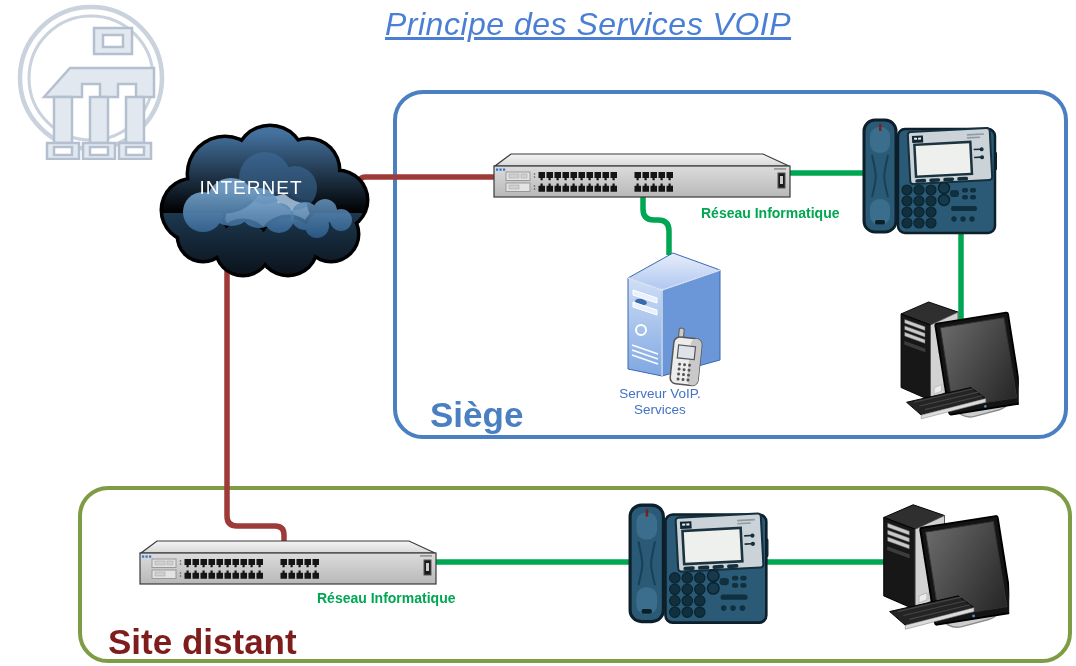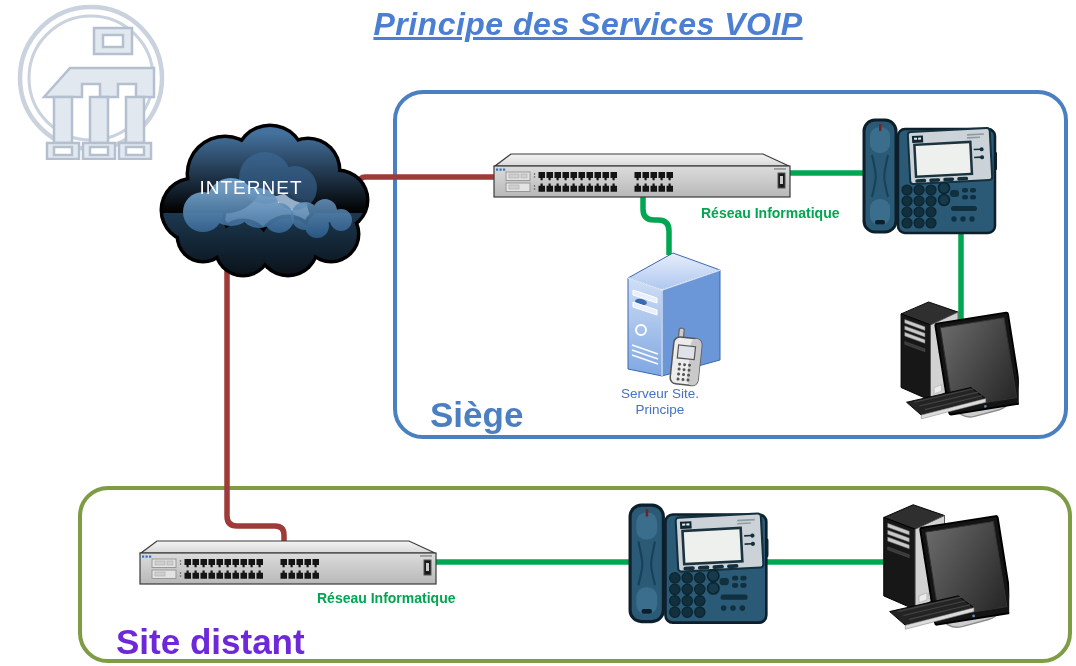--- a/index.html
+++ b/index.html
@@ -1,26 +1,26 @@
 <!DOCTYPE html>
 <html><head>
 <meta charset="utf-8">
 <style>
   html,body{margin:0;padding:0;background:#ffffff;}
   #stage{position:relative;width:1076px;height:666px;overflow:hidden;background:#fff;
          font-family:"Liberation Sans",sans-serif;}
   .abs{position:absolute;}
-  #title{left:288px;top:6px;width:600px;text-align:center;font-size:32px;font-weight:700;
+  #title{left:288px;top:6px;width:600px;text-align:center;font-size:32px;font-weight:400;
          font-style:italic;text-decoration:underline;letter-spacing:.5px;color:#4a7fd4;}
   .zone{border-radius:30px;background:transparent;}
   #zone-siege{left:393px;top:90px;width:667px;height:341px;border:4px solid #4a7fc1;}
   #zone-site{left:78px;top:486px;width:986px;height:169px;border:4px solid #7d9c44;}
   .zone-label{font-weight:700;font-size:35px;}
   #label-siege{left:430px;top:395px;color:#4a7fc1;}
-  #label-site{left:116px;top:622px;color:#6d28d9;}
+  #label-site{left:108px;top:622px;color:#7f1d1d;}
   .net-label{font-weight:700;font-size:14px;color:#00a651;}
   #net-siege{left:701px;top:205px;}
   #net-site{left:317px;top:590px;}
   #server-label{left:585px;top:386px;width:150px;text-align:center;color:#4472c4;
                 font-size:13.5px;font-weight:500;line-height:16px;}
   svg{display:block;}
   #diagram{left:0;top:0;pointer-events:none;}
 </style>
 </head>
 <body>
@@ -291,17 +291,17 @@
       </g>
     </g>
   </svg>
 
   <div class="abs" id="title">Principe des Services VOIP</div>
   <div class="abs zone-label" id="label-siege">Siège</div>
   <div class="abs zone-label" id="label-site">Site distant</div>
   <div class="abs net-label" id="net-siege">Réseau Informatique</div>
   <div class="abs net-label" id="net-site">Réseau Informatique</div>
   <div class="abs" id="server-label">
-    <div>Serveur Site.</div>
-    <div>Principe</div>
+    <div>Serveur VoIP.</div>
+    <div>Services</div>
   </div>
 
 </div>
 
 </body></html>

